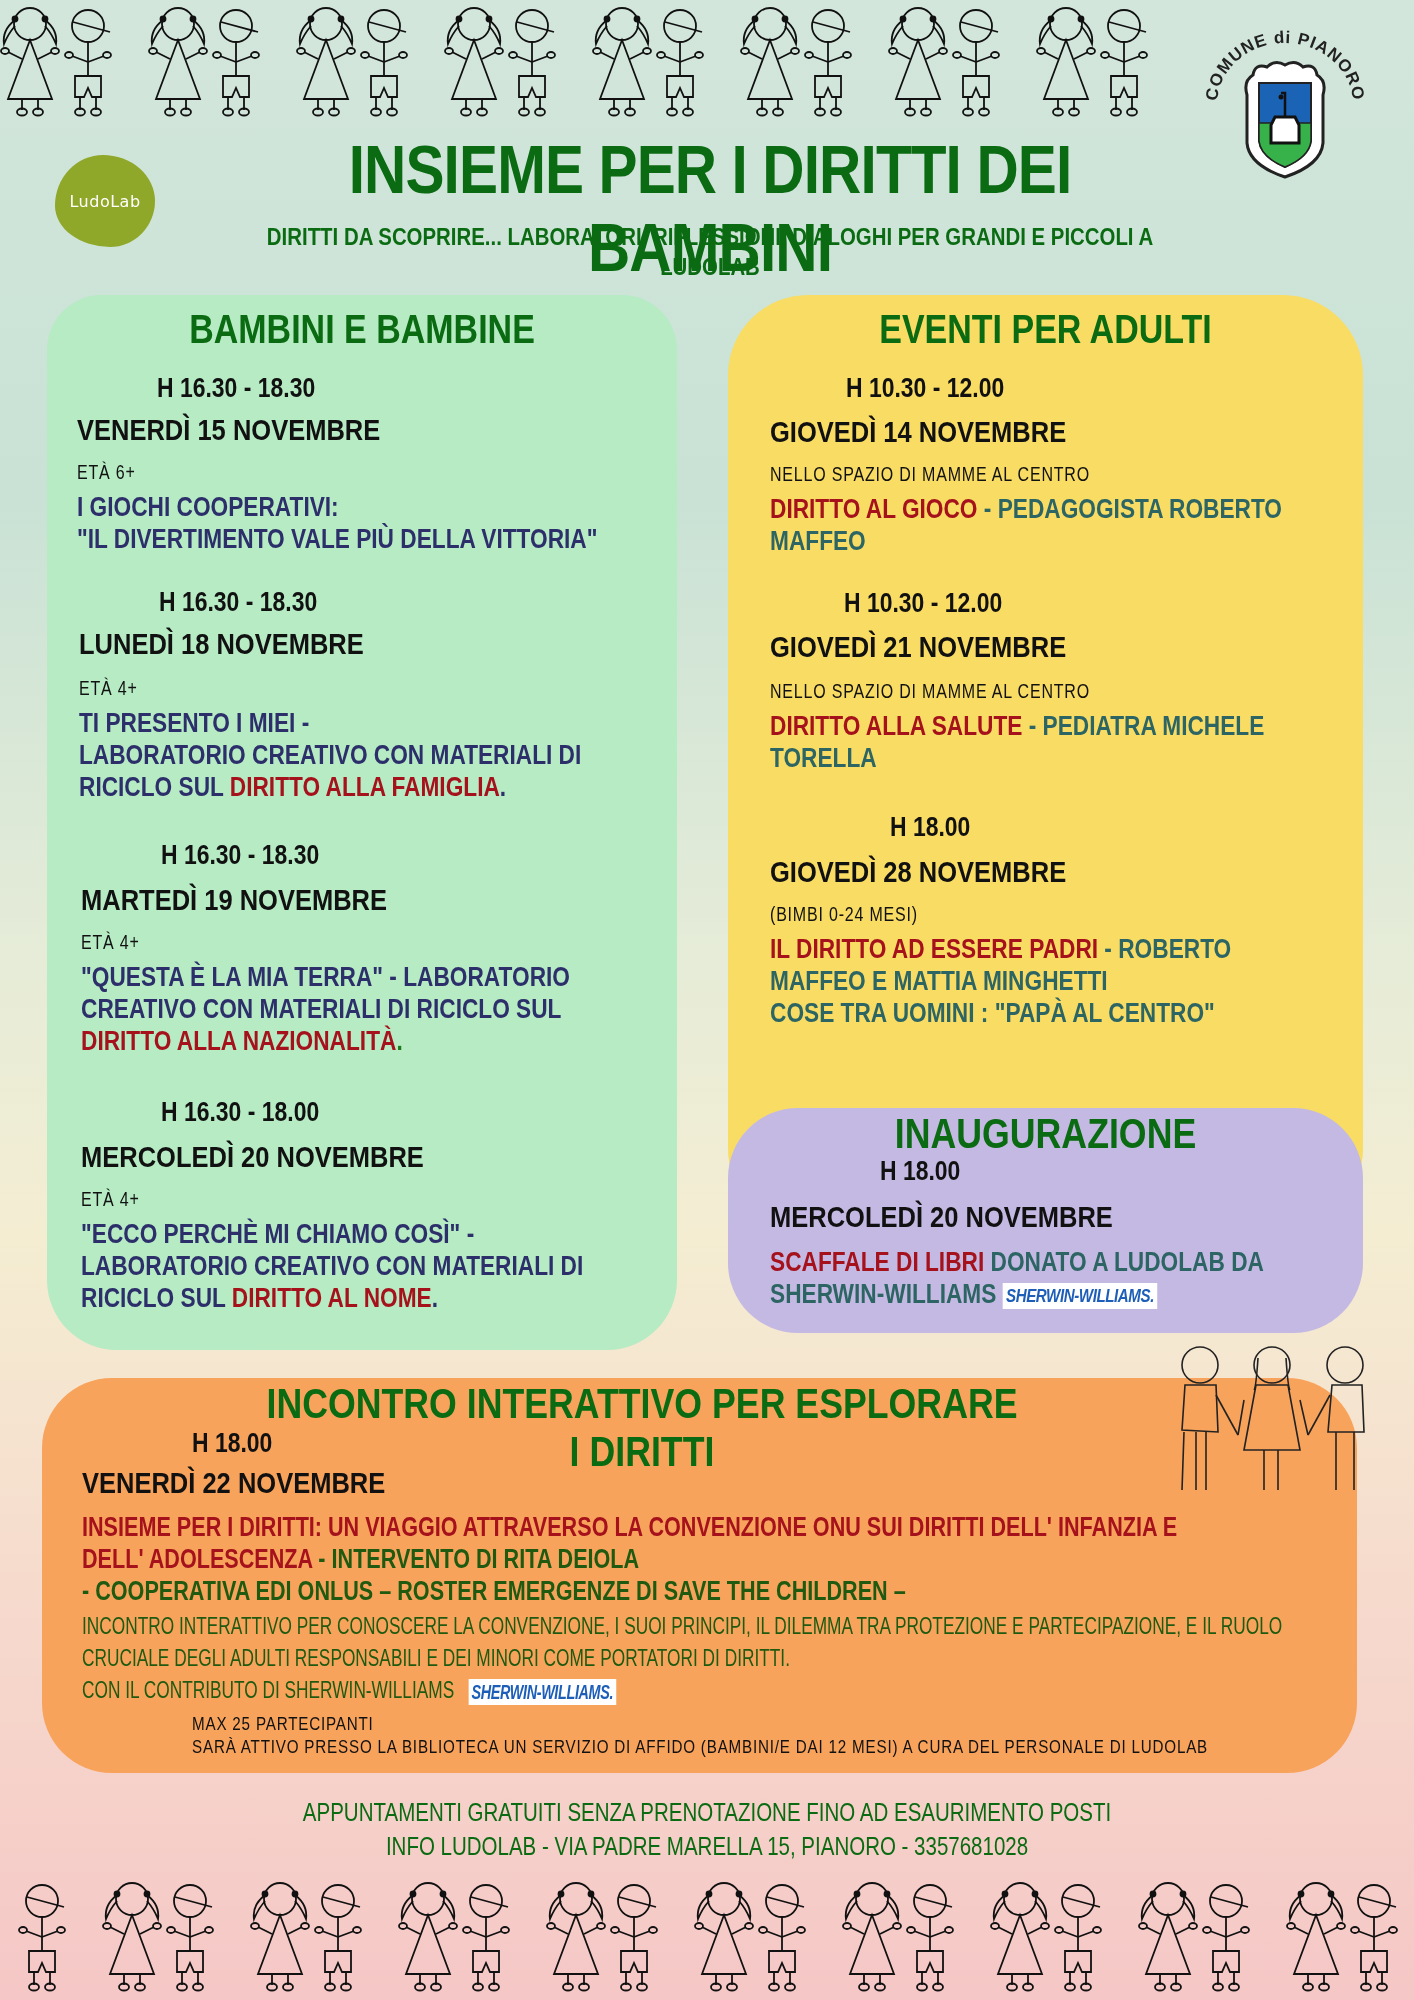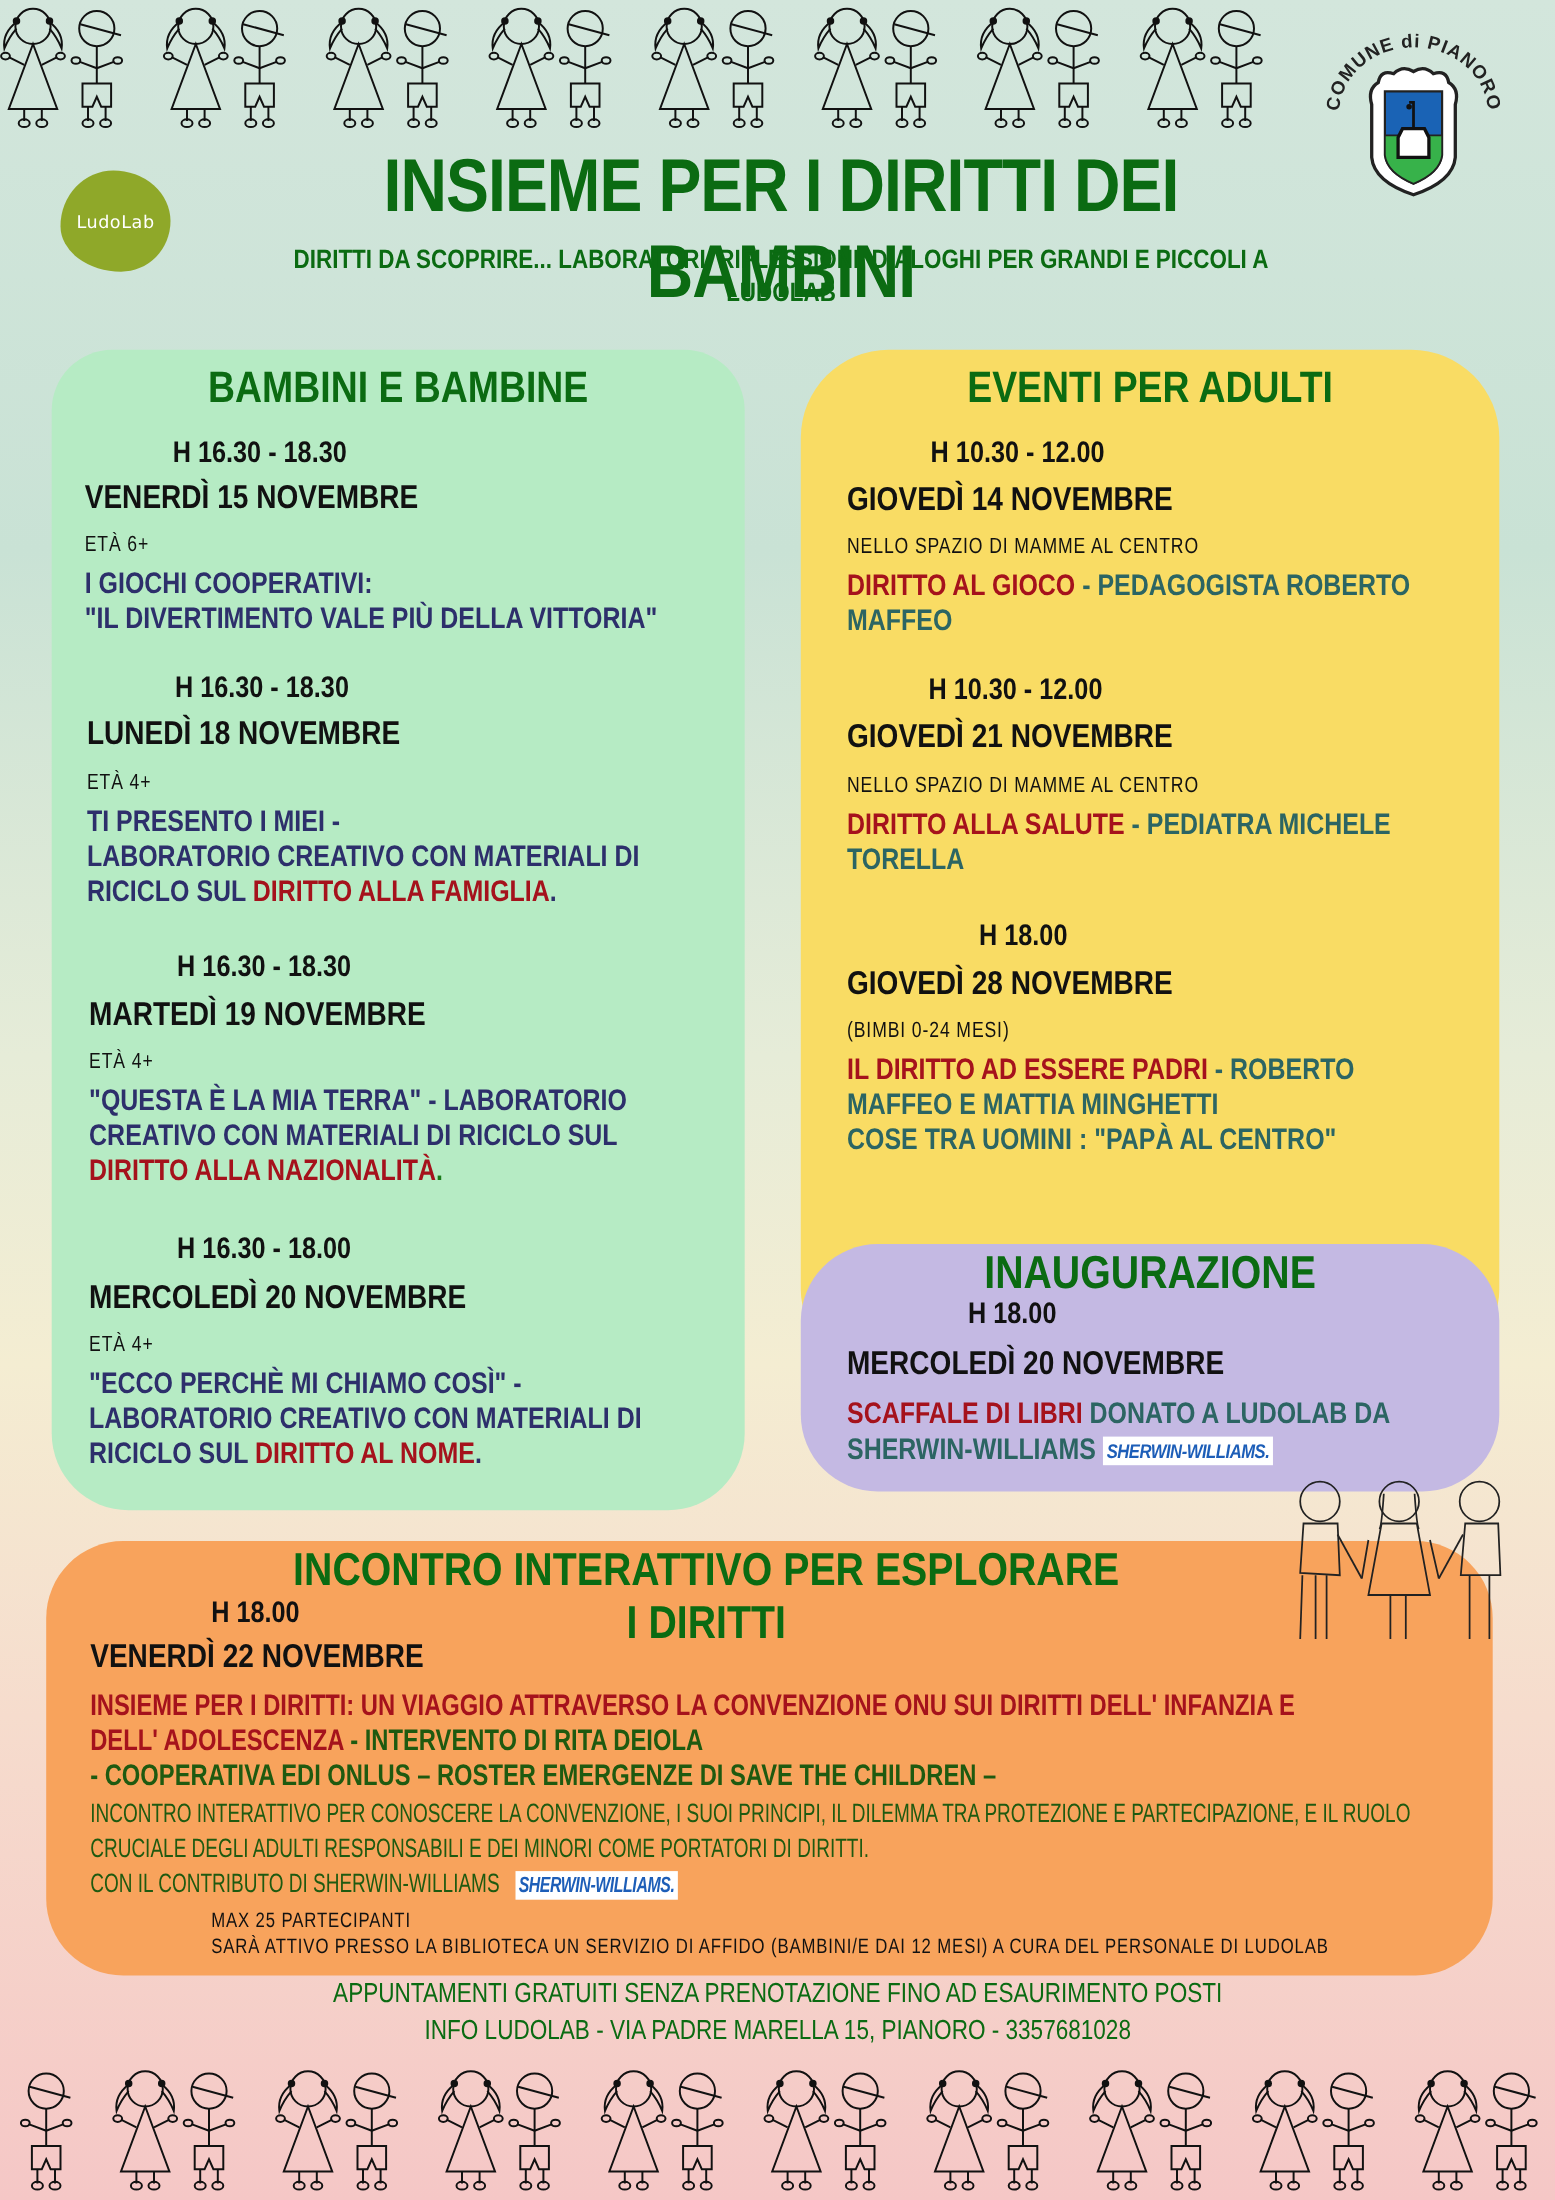--- a/index.html
+++ b/index.html
@@ -26,21 +26,21 @@
     position: absolute; left: 160px; top: 130px; width: 1100px;
     text-align: center; color: #0b6b12; font-size: 68px; font-weight: bold;
     letter-spacing: -1px; transform: scaleX(0.86); transform-origin: center;
   }
   .subtitle {
     position: absolute; left: 170px; top: 222px; width: 1080px;
     text-align: center; color: #0b6b12; font-size: 24px; font-weight: bold; line-height: 30px;
     transform: scaleX(0.85); transform-origin: center;
   }
 
-  .panel { position: absolute; border-radius: 60px; margin-top: 23px; }
+  .panel { position: absolute; border-radius: 60px; }
   #panel-kids { left: 47px; top: 295px; width: 630px; height: 1055px; background: #b6ebc4; border-radius: 55px 55px 70px 70px; }
   #panel-adults { left: 728px; top: 295px; width: 635px; height: 924px; background: #f9dc64; border-radius: 80px 80px 70px 70px; }
   #panel-inaug { left: 728px; top: 1108px; width: 635px; height: 225px; background: #c4b9e3; border-radius: 70px; }
   #panel-incontro { left: 42px; top: 1378px; width: 1315px; height: 395px; background: #f8a35c; border-radius: 70px 70px 70px 70px; }
 
   .ph { position: absolute; text-align: center; color: #0b6b12; font-weight: bold; font-size: 40px; transform: scaleX(0.85); transform-origin: center; }
   .time { position: absolute; color: #111; font-weight: bold; font-size: 27px; transform: scaleX(0.85); transform-origin: left top; white-space: nowrap; }
   .date { position: absolute; color: #111; font-weight: bold; font-size: 30px; transform: scaleX(0.85); transform-origin: left top; white-space: nowrap; }
   .age { position: absolute; color: #111; font-size: 20px; transform: scaleX(0.8); transform-origin: left top; white-space: nowrap; letter-spacing: 1px; }
   .desc { position: absolute; font-weight: bold; font-size: 27px; line-height: 32px; transform: scaleX(0.84); transform-origin: left top; white-space: nowrap; }

